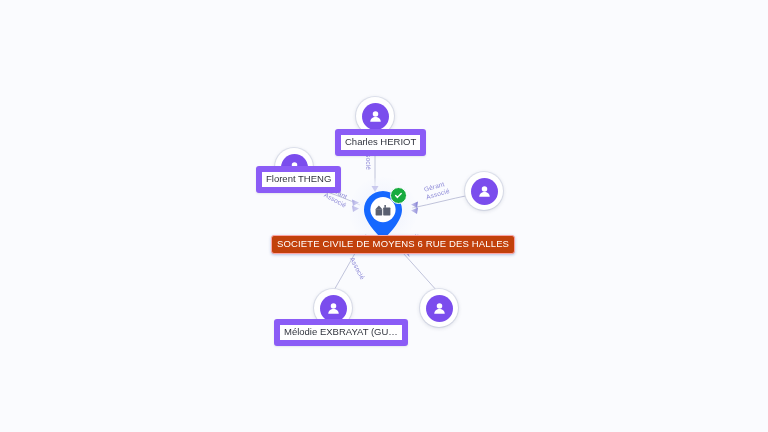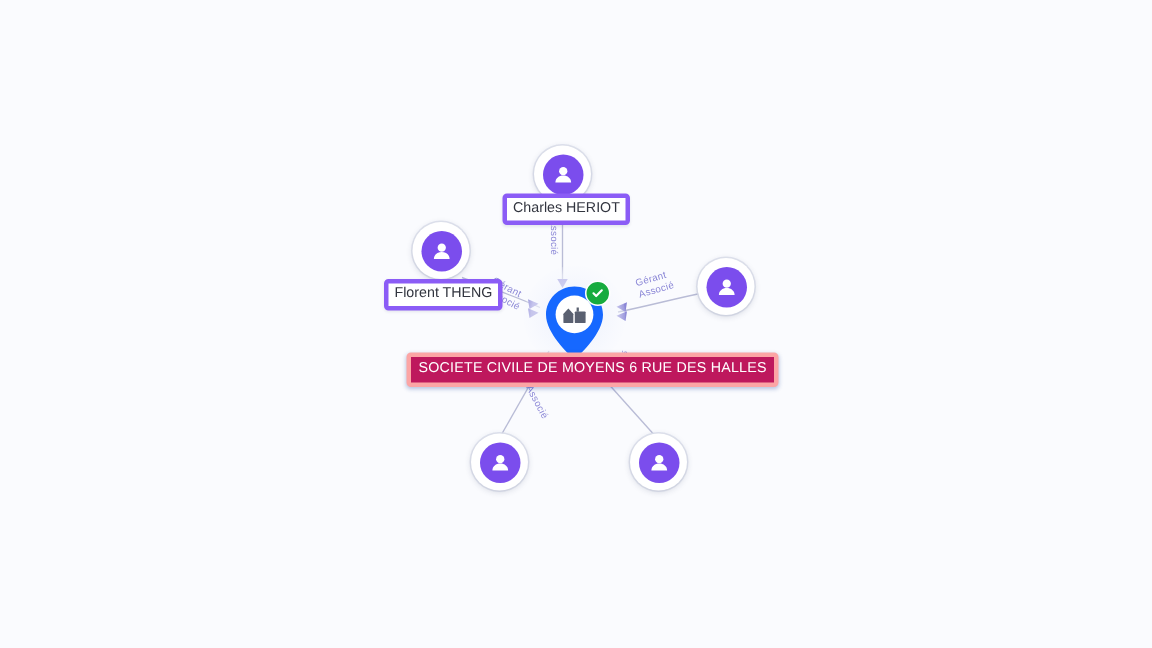--- a/index.html
+++ b/index.html
@@ -94,40 +94,40 @@
     align-items: center;
     justify-content: center;
     z-index: 8;
   }
   .verified-badge svg { display: block; }
 
   
   .node-label {
     position: absolute;
     background: #ffffff;
-    border: 3px solid #8b5cf6;
+    border: 6px solid #8b5cf6;
     border-radius: 3px;
     padding: 1px 4px 2px 4px;
     font-size: 9.5px;
     line-height: 12px;
     color: #32353f;
     white-space: nowrap;
     box-shadow: 0 1px 2px rgba(40, 50, 90, 0.10);
     z-index: 7;
   }
   .node-label.truncated {
     max-width: 118px;
     overflow: hidden;
     text-overflow: ellipsis;
   }
 
   .company-label {
     position: absolute;
-    background: #be185d;
-    border: 3px solid #fca5a5;
+    background: #c2410c;
+    border: 1px solid #fca5a5;
     border-radius: 3px;
     padding: 2px 5px 3px 5px;
     font-size: 9.5px;
     line-height: 12px;
     letter-spacing: 0.15px;
     color: #ffffff;
     white-space: nowrap;
     box-shadow: 0 1px 3px rgba(20, 60, 150, 0.30);
     z-index: 9;
   }
@@ -239,39 +239,40 @@
   <div class="node-label" style="left:335px; top:129px;">Charles HERIOT</div>
 
   <div class="person-node" style="left:275px; top:148px;">
     <div class="person-avatar">
       <svg viewBox="0 0 24 24" width="17" height="17" aria-hidden="true">
         <circle cx="12" cy="8.6" r="3.9" fill="#ffffff"></circle>
         <path d="M4.6 19.4 C4.6 15.2 8 12.7 12 12.7 C16 12.7 19.4 15.2 19.4 19.4 z" fill="#ffffff"></path>
       </svg>
     </div>
   </div>
-  <div class="node-label" style="left:256px; top:186px;">Florent THENG</div>
+  <div class="node-label" style="left:256px; top:166px;">Florent THENG</div>
 
   <div class="person-node" style="left:465px; top:172px;">
     <div class="person-avatar">
       <svg viewBox="0 0 24 24" width="17" height="17" aria-hidden="true">
         <circle cx="12" cy="8.6" r="3.9" fill="#ffffff"></circle>
         <path d="M4.6 19.4 C4.6 15.2 8 12.7 12 12.7 C16 12.7 19.4 15.2 19.4 19.4 z" fill="#ffffff"></path>
       </svg>
     </div>
   </div>
 
   <div class="person-node" style="left:314px; top:289px;">
     <div class="person-avatar">
       <svg viewBox="0 0 24 24" width="17" height="17" aria-hidden="true">
         <circle cx="12" cy="8.6" r="3.9" fill="#ffffff"></circle>
         <path d="M4.6 19.4 C4.6 15.2 8 12.7 12 12.7 C16 12.7 19.4 15.2 19.4 19.4 z" fill="#ffffff"></path>
       </svg>
     </div>
   </div>
+  <div class="node-label truncated" style="left:274px; top:319px;">Mélodie EXBRAYAT (GU…</div>
 
   <div class="person-node" style="left:420px; top:289px;">
     <div class="person-avatar">
       <svg viewBox="0 0 24 24" width="17" height="17" aria-hidden="true">
         <circle cx="12" cy="8.6" r="3.9" fill="#ffffff"></circle>
         <path d="M4.6 19.4 C4.6 15.2 8 12.7 12 12.7 C16 12.7 19.4 15.2 19.4 19.4 z" fill="#ffffff"></path>
       </svg>
     </div>
   </div>
 

